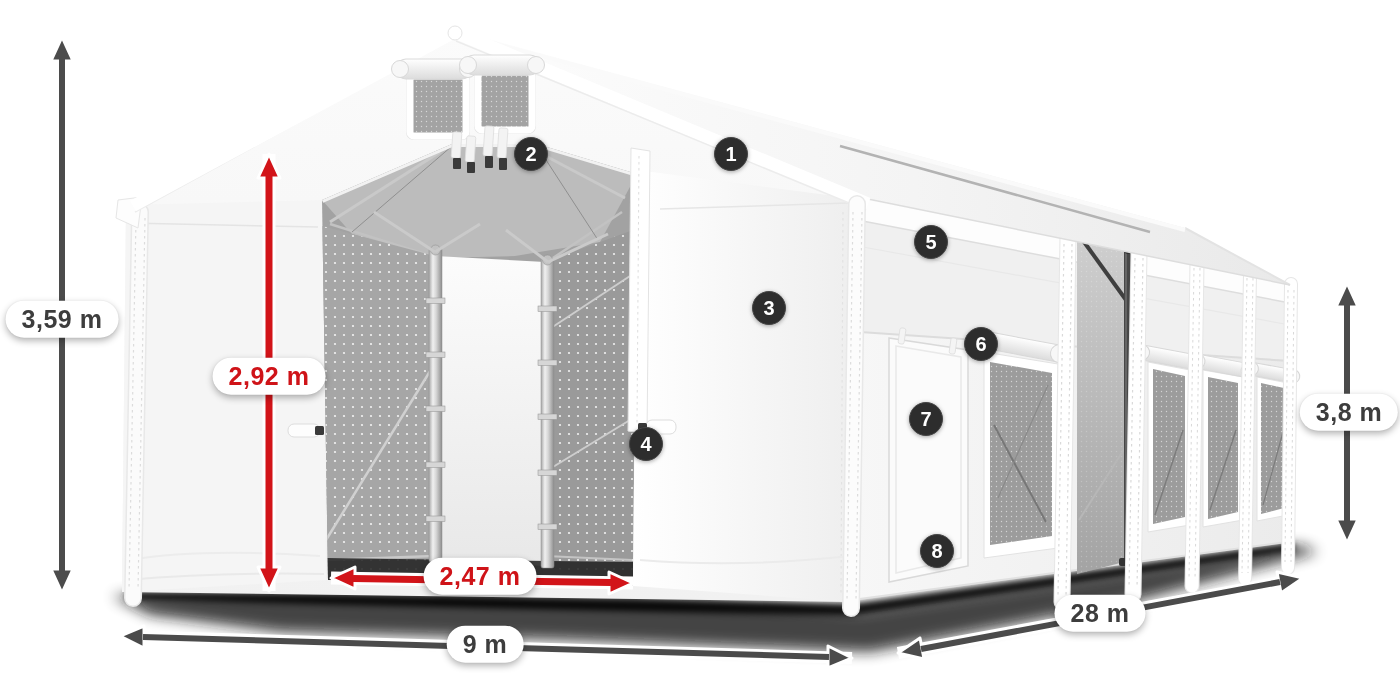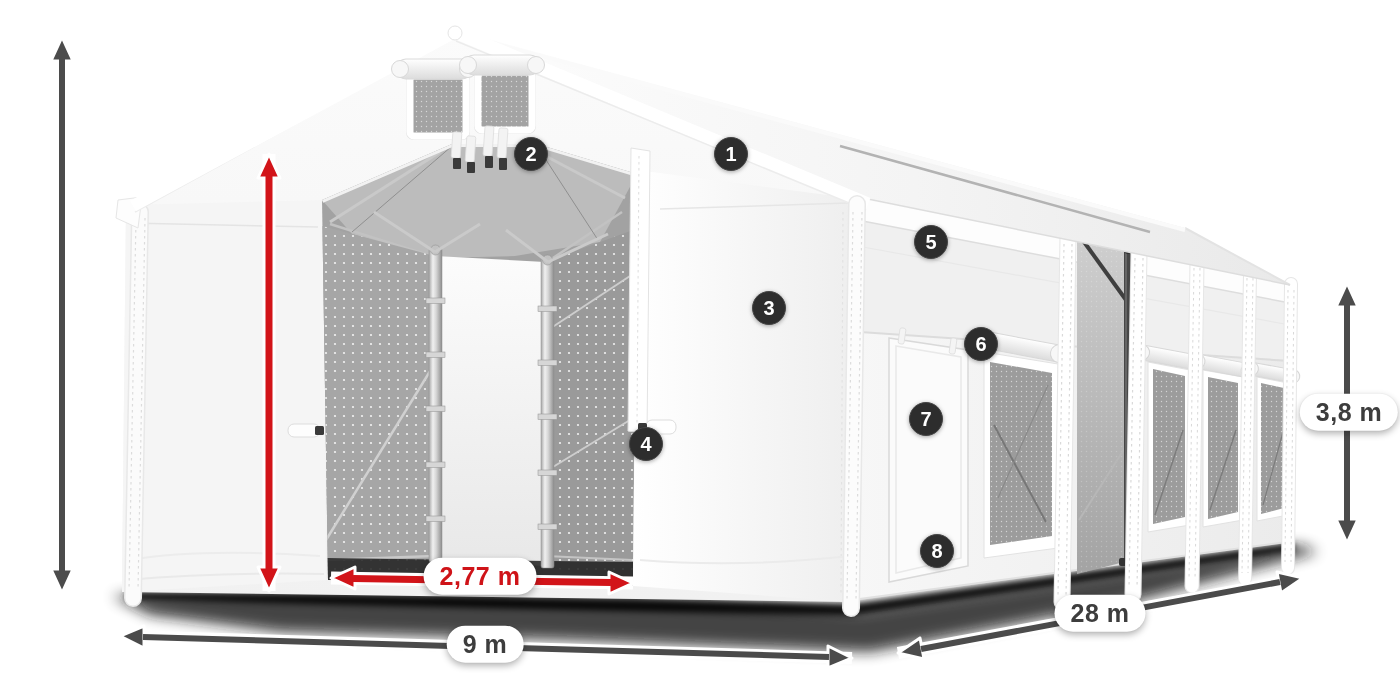--- a/index.html
+++ b/index.html
@@ -370,21 +370,23 @@
     </g>
     <g>
       <line x1="1347" y1="283" x2="1347" y2="543" stroke="#ffffff" stroke-width="12"></line>
       <polygon points="1347,283 1336,307 1358,307" fill="var(--arrow-dark)" stroke="#ffffff" stroke-width="3" stroke-linejoin="round"></polygon>
       <polygon points="1347,543 1336,519 1358,519" fill="var(--arrow-dark)" stroke="#ffffff" stroke-width="3" stroke-linejoin="round"></polygon>
       <line x1="1347" y1="305" x2="1347" y2="521" stroke="var(--arrow-dark)" stroke-width="6"></line>
     </g>
   </g>
 </svg>
 
-  <div class="pill pill-red" style="left:480px;top:576px;">2,77 m</div>
+  <div class="pill pill-dark" style="left:62px;top:319px;">3,59 m</div>
+  <div class="pill pill-red" style="left:269px;top:376px;">2,92 m</div>
+  <div class="pill pill-red" style="left:480px;top:576px;">2,47 m</div>
   <div class="pill pill-dark" style="left:485px;top:644px;">9 m</div>
   <div class="pill pill-dark" style="left:1100px;top:613px;">28 m</div>
   <div class="pill pill-dark" style="left:1349px;top:412px;">3,8 m</div>
 
   <div class="callout" style="left:731px;top:154px;">1</div>
   <div class="callout" style="left:531px;top:154px;">2</div>
   <div class="callout" style="left:769px;top:308px;">3</div>
   <div class="callout" style="left:646px;top:444px;">4</div>
   <div class="callout" style="left:931px;top:242px;">5</div>
   <div class="callout" style="left:981px;top:344px;">6</div>

